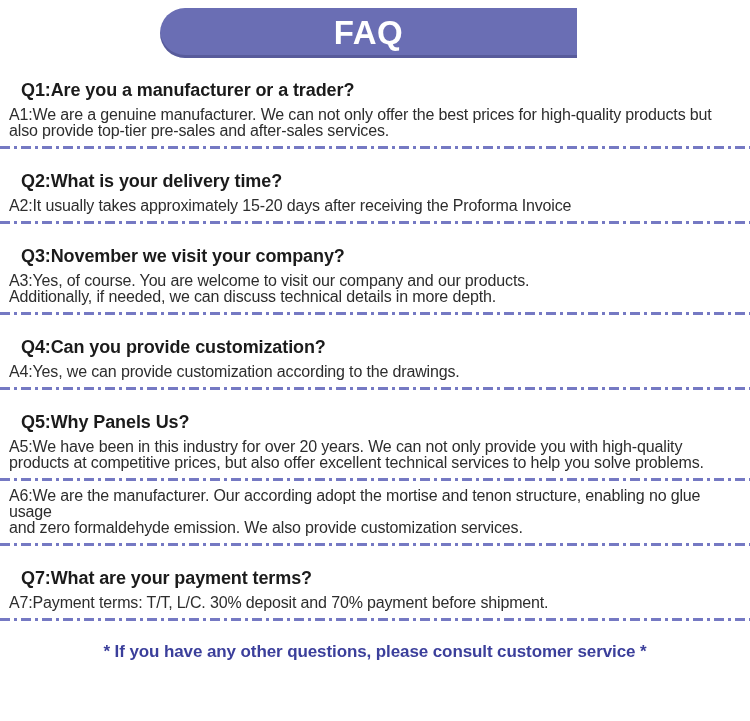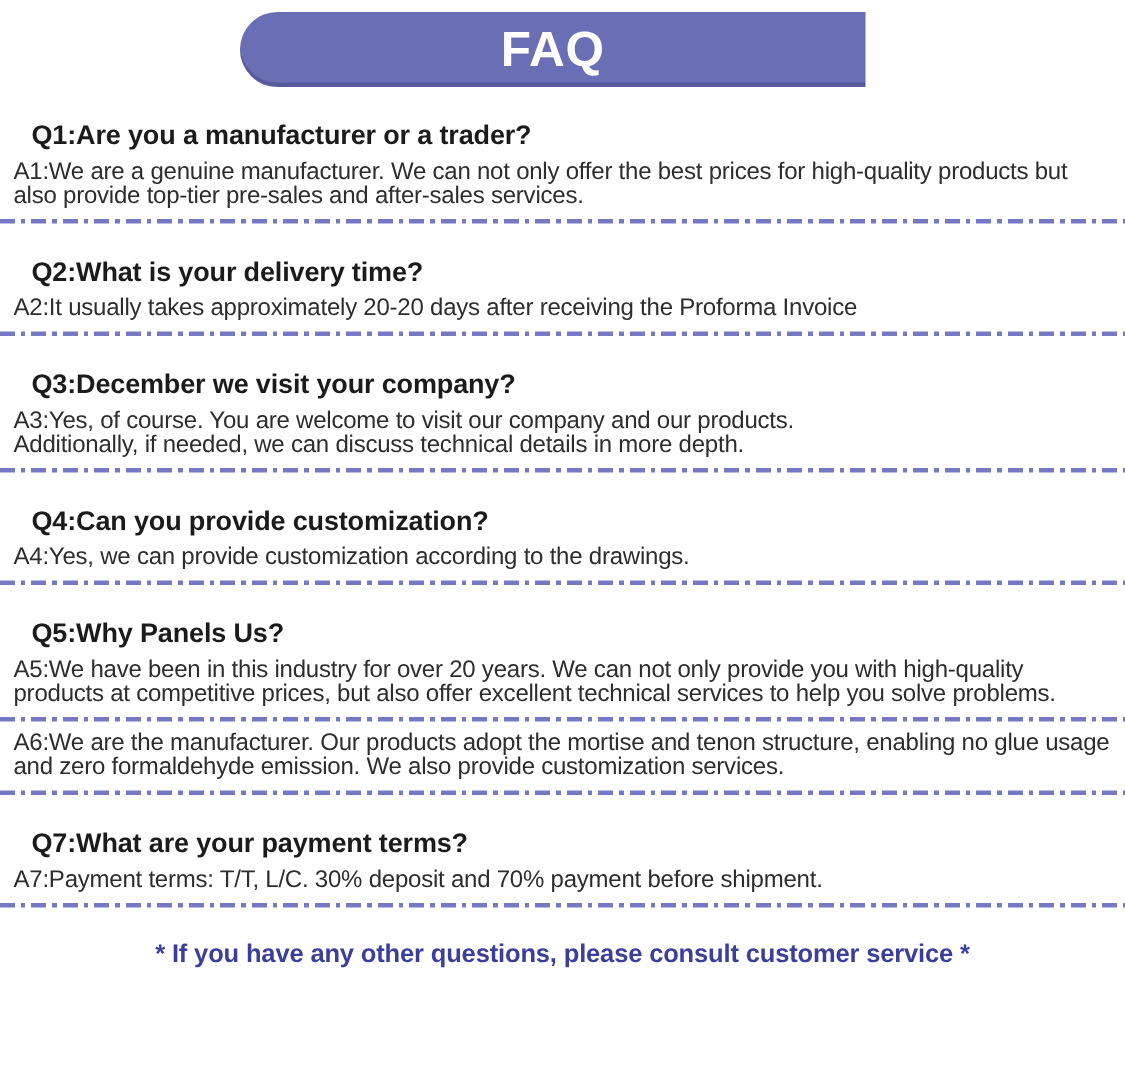--- a/index.html
+++ b/index.html
@@ -85,46 +85,46 @@
 
   <section class="faq-section">
     <h2 class="question">Q1:Are you a manufacturer or a trader?</h2>
     <p class="answer">A1:We are a genuine manufacturer. We can not only offer the best prices for high-quality products but
 also provide top-tier pre-sales and after-sales services.</p>
     <div class="divider"></div>
   </section>
 
   <section class="faq-section">
     <h2 class="question">Q2:What is your delivery time?</h2>
-    <p class="answer">A2:It usually takes approximately 20-20 days after receiving the Proforma Invoice</p>
+    <p class="answer">A2:It usually takes approximately 15-20 days after receiving the Proforma Invoice</p>
     <div class="divider"></div>
   </section>
 
   <section class="faq-section">
-    <h2 class="question">Q3:December we visit your company?</h2>
+    <h2 class="question">Q3:November we visit your company?</h2>
     <p class="answer">A3:Yes, of course. You are welcome to visit our company and our products.
 Additionally, if needed, we can discuss technical details in more depth.</p>
     <div class="divider"></div>
   </section>
 
   <section class="faq-section">
     <h2 class="question">Q4:Can you provide customization?</h2>
     <p class="answer">A4:Yes, we can provide customization according to the drawings.</p>
     <div class="divider"></div>
   </section>
 
   <section class="faq-section">
     <h2 class="question">Q5:Why Panels Us?</h2>
     <p class="answer">A5:We have been in this industry for over 20 years. We can not only provide you with high-quality
 products at competitive prices, but also offer excellent technical services to help you solve problems.</p>
     <div class="divider"></div>
   </section>
 
   <section class="faq-section">
-    <p class="answer">A6:We are the manufacturer. Our products adopt the mortise and tenon structure, enabling no glue usage
+    <p class="answer">A6:We are the manufacturer. Our according adopt the mortise and tenon structure, enabling no glue usage
 and zero formaldehyde emission. We also provide customization services.</p>
     <div class="divider"></div>
   </section>
 
   <section class="faq-section">
     <h2 class="question">Q7:What are your payment terms?</h2>
     <p class="answer">A7:Payment terms: T/T, L/C. 30% deposit and 70% payment before shipment.</p>
     <div class="divider"></div>
   </section>
 

